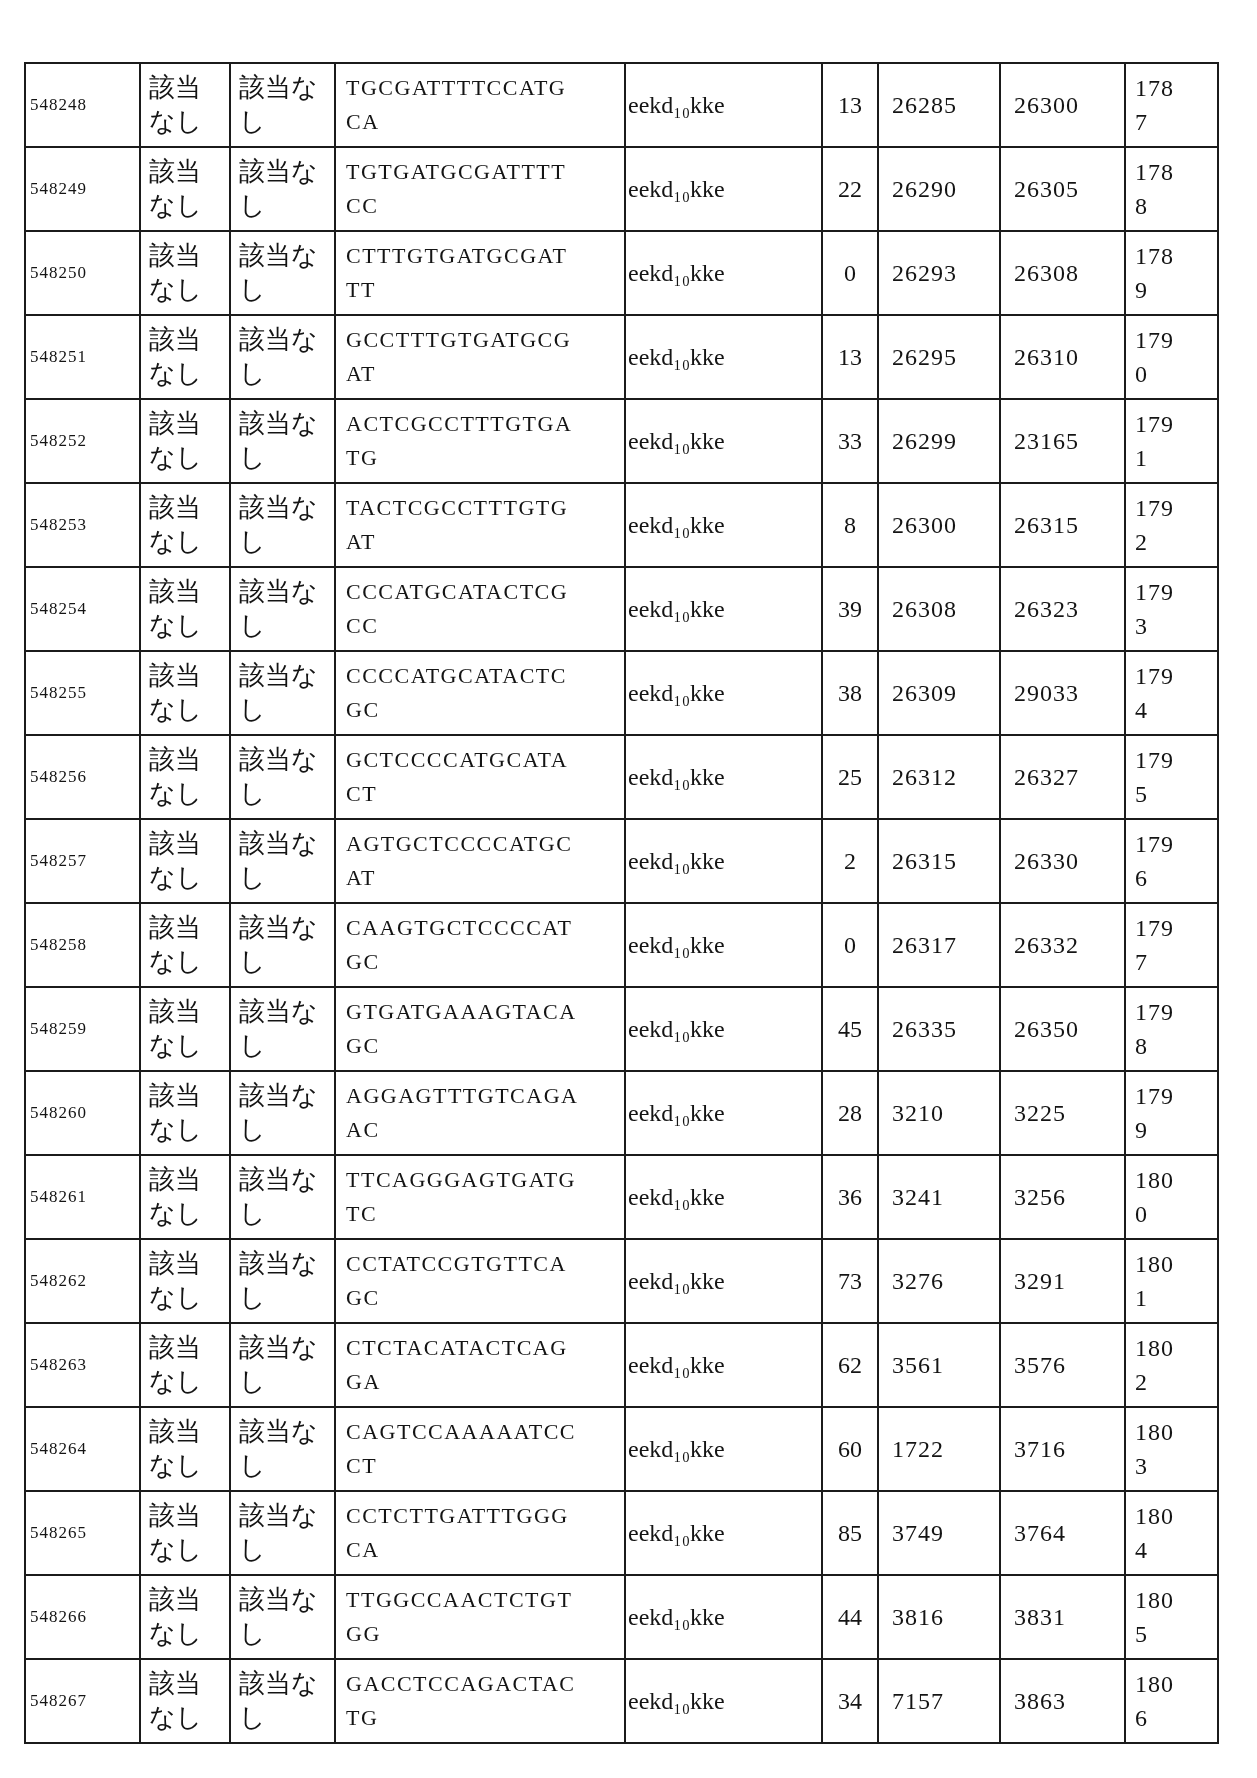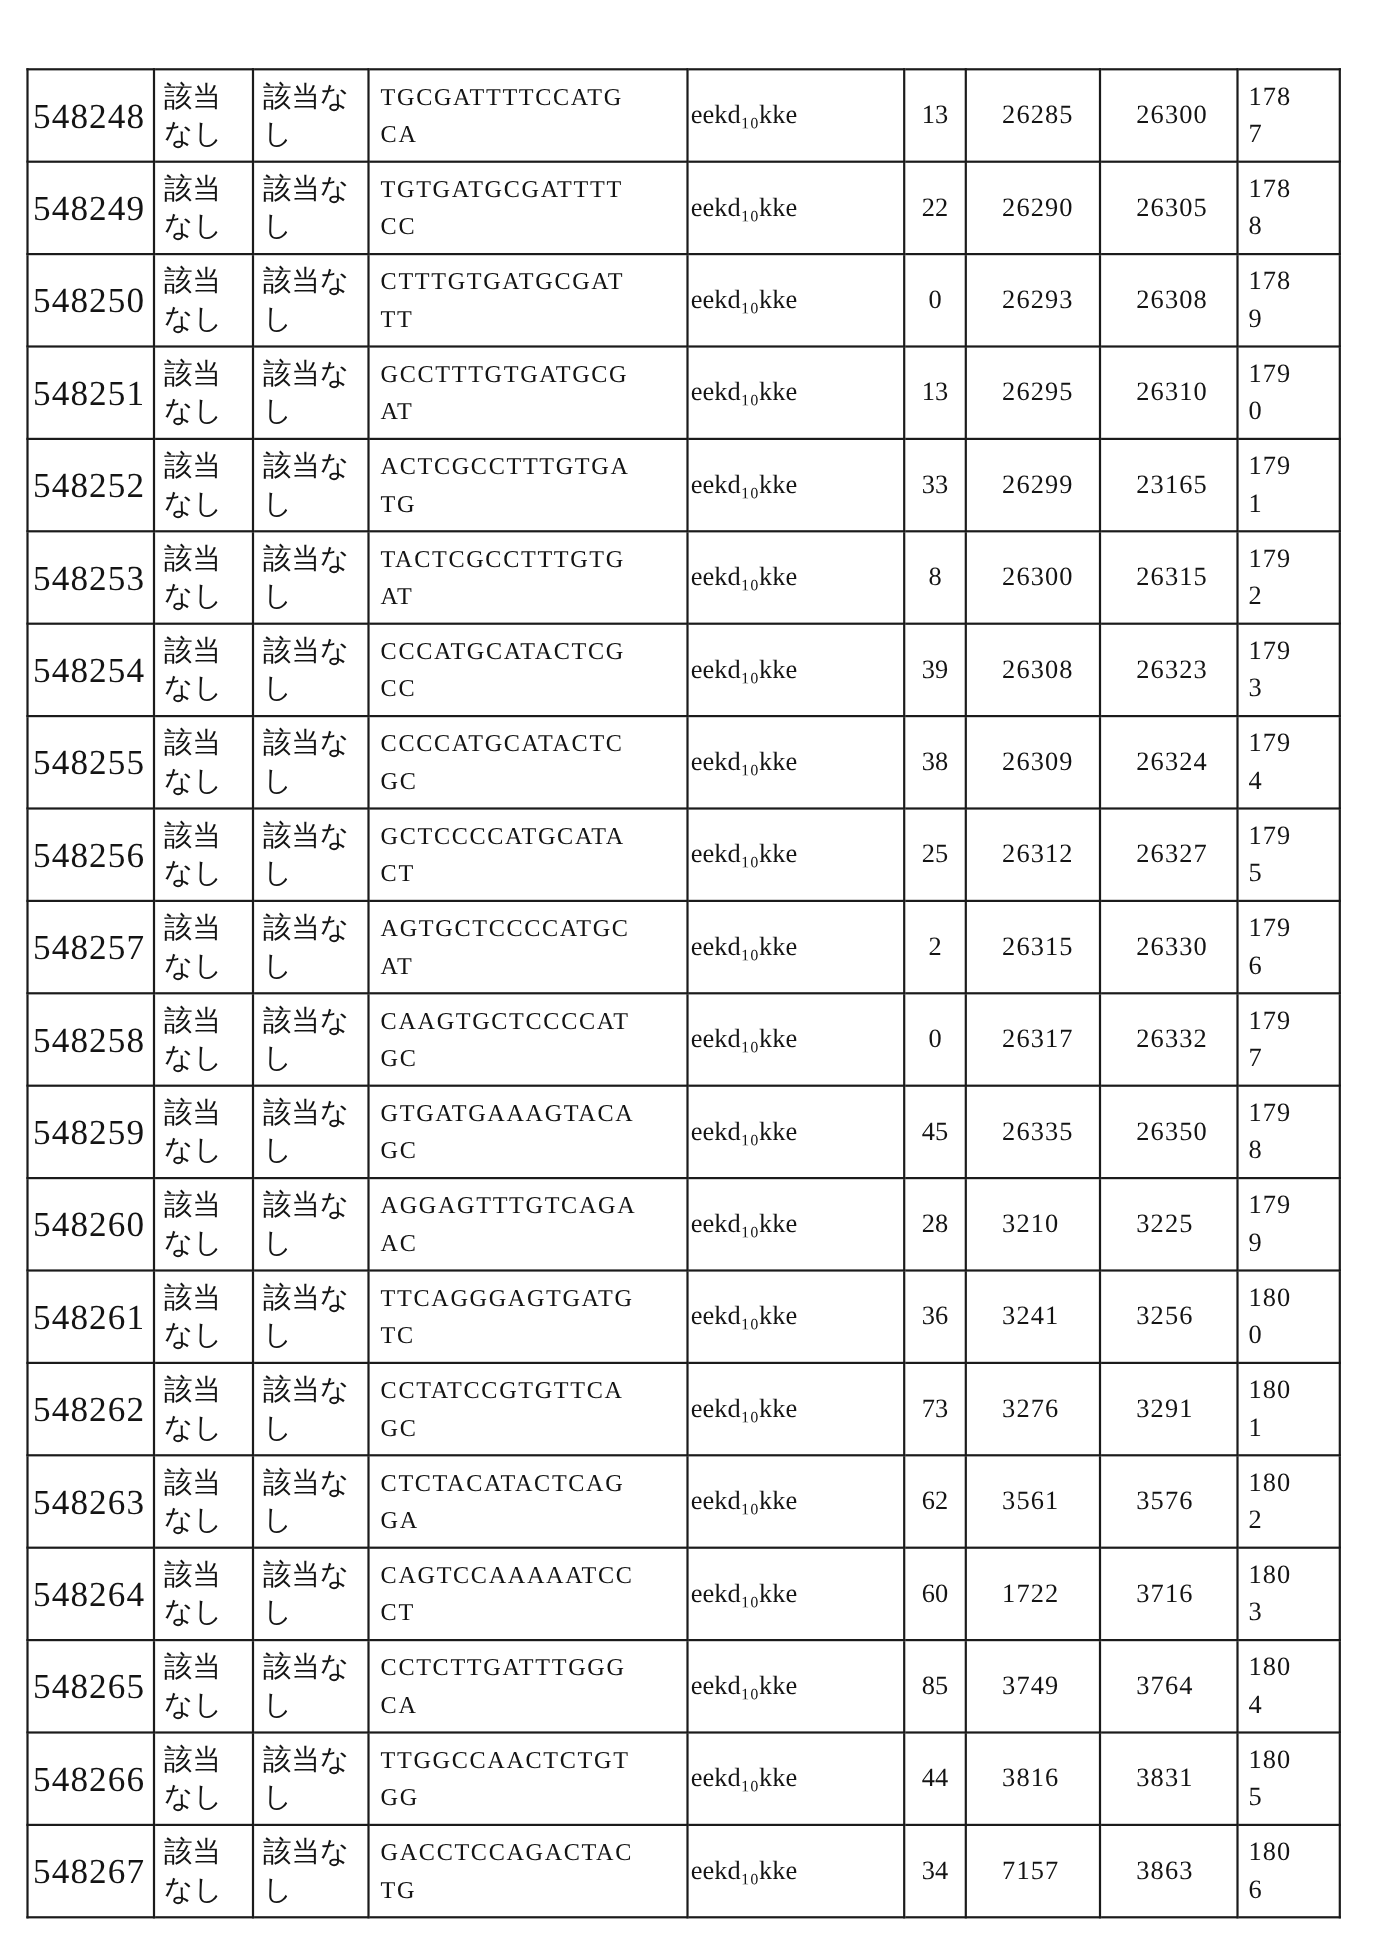--- a/index.html
+++ b/index.html
@@ -29,21 +29,21 @@
     border: 2px solid #1b1b1b;
     vertical-align: middle;
     white-space: pre-line;
     overflow: hidden;
     height: 84px;
     box-sizing: border-box;
     line-height: 34px;
   }
   
   td.c0 {
-    font-size: 32px;
+    font-size: 17px;
     letter-spacing: 1px;
     padding-left: 4px;
   }
   
   td.c1, td.c2 {
     font-size: 26px;
     line-height: 37px;
     padding-left: 8px;
   }
   
@@ -62,21 +62,21 @@
   
   td.c5 {
     font-size: 24px;
     text-align: center;
     margin-top: 12px;
   }
   
   td.c6, td.c7 {
     font-size: 24px;
     letter-spacing: 1px;
-    padding-left: 32px;
+    padding-left: 13px;
   }
   
   td.c8 {
     font-size: 24px;
     letter-spacing: 1px;
     line-height: 36px;
     padding-left: 9px;
   }
 </style>
 </head>
@@ -205,21 +205,21 @@
           <td class="c0">548255</td>
           <td class="c1">該当
 なし</td>
           <td class="c2">該当な
 し</td>
           <td class="c3">CCCCATGCATACTC
 GC</td>
           <td class="c4">eekd₁₀kke</td>
           <td class="c5">38</td>
           <td class="c6">26309</td>
-          <td class="c7">26324</td>
+          <td class="c7">29033</td>
           <td class="c8">179
 4</td>
         </tr>
         <tr>
           <td class="c0">548256</td>
           <td class="c1">該当
 なし</td>
           <td class="c2">該当な
 し</td>
           <td class="c3">GCTCCCCATGCATA

